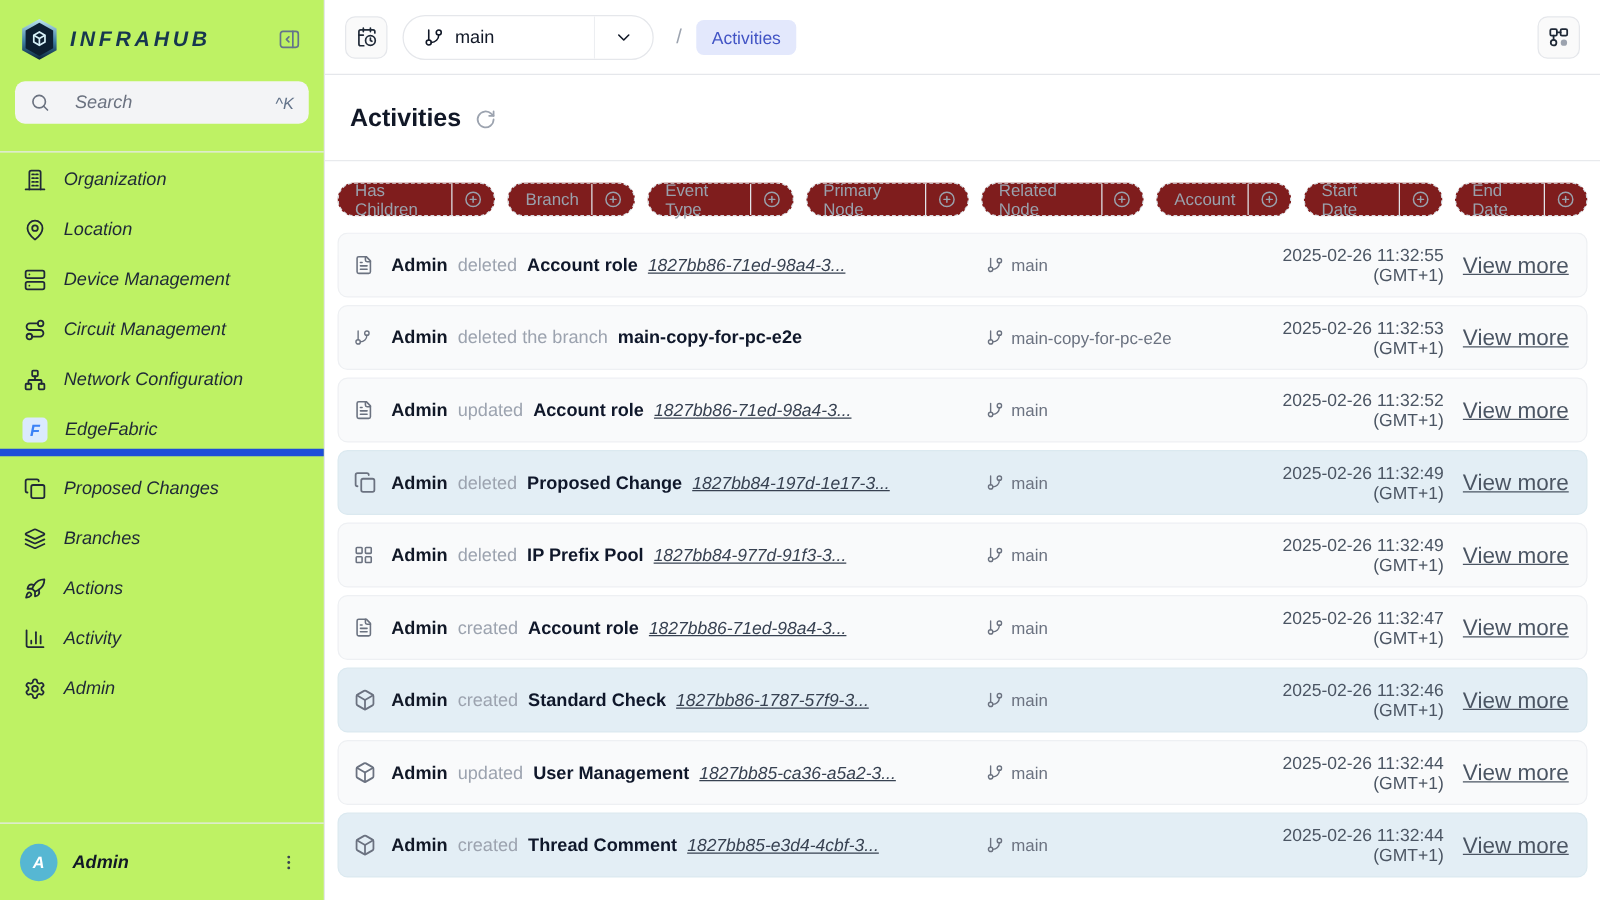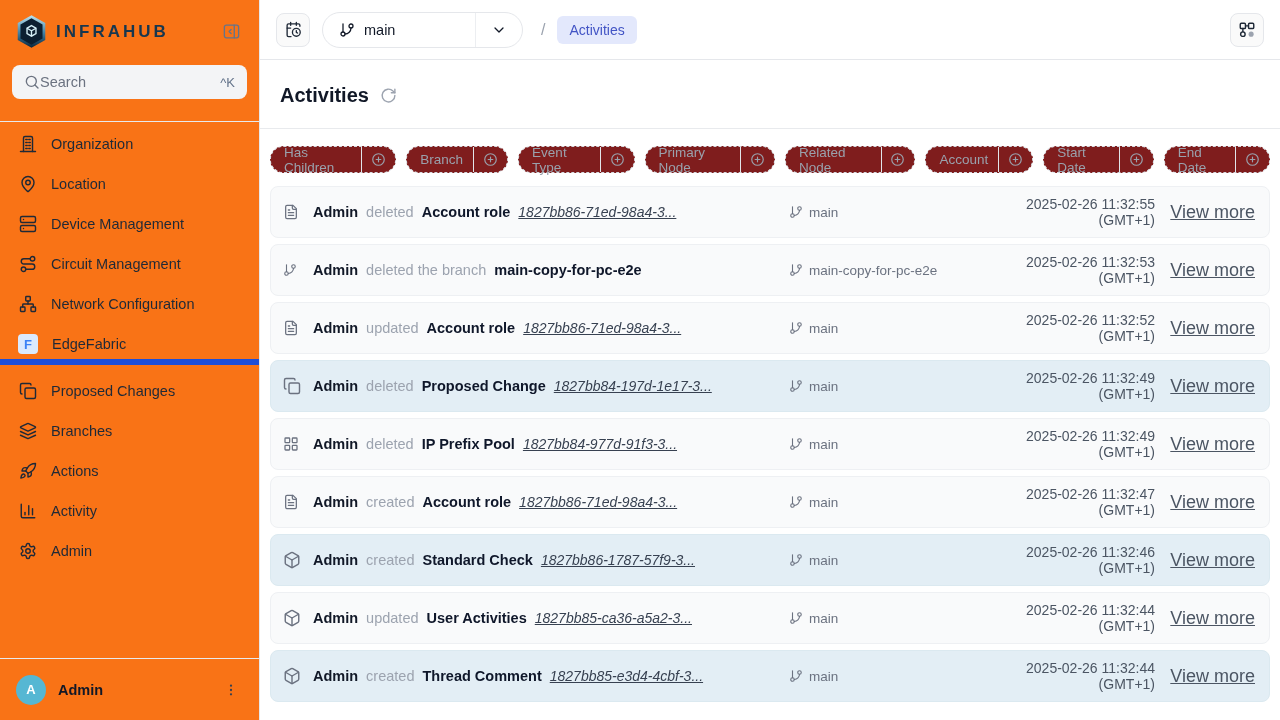--- a/index.html
+++ b/index.html
@@ -4,26 +4,26 @@
 <style>
   * { box-sizing: border-box; margin: 0; padding: 0; }
   html,body { width:1280px; height:720px; overflow:hidden; }
   body {
     font-family: "Liberation Sans", "DejaVu Sans", sans-serif;
     background:#fff; color:#111827; display:flex; font-size:14px;
   }
   svg { display:block; }
 
   
-  .sidebar { width:260px; flex-shrink:0; border-right:1px solid #e5e7eb; display:flex; flex-direction:column; background:#f97316; }
+  .sidebar { width:260px; flex-shrink:0; border-right:1px solid #e5e7eb; display:flex; flex-direction:column; background:#bef264;font-style:italic; }
   .side-header { display:flex; align-items:center; justify-content:space-between; padding:14px 16px 12px 16px; }
   .logo { display:flex; align-items:center; gap:9px; }
   .brand { font-size:17px; font-weight:800; letter-spacing:3px; color:#17374f; }
   .collapse-btn { color:#64748b; cursor:pointer; padding:2px; border-radius:6px; }
-  .search { margin:4px 12px 0 12px; height:34px; background:#f3f4f6; border-radius:8px; display:flex; align-items:center; gap:0; padding:0 12px; color:#6b7280; cursor:text; }
+  .search { margin:4px 12px 0 12px; height:34px; background:#f3f4f6; border-radius:8px; display:flex; align-items:center; gap:20px; padding:0 12px; color:#6b7280; cursor:text; }
   .search .ph { font-size:14.5px; }
   .search .kbd { margin-left:auto; font-size:13px; color:#64748b; }
   .nav-wrap { margin-top:22px; border-top:1px solid #e8eaed; display:flex; flex-direction:column; flex:1; min-height:0; }
   .nav-group1 { height:237px; overflow:hidden; padding-top:2px; }
   .nav-group2 { border-top:6px solid #1d4ed8; padding-top:6px; flex:1; }
   .nav-item { height:40px; display:flex; align-items:center; gap:14px; padding:0 19px; font-size:14.5px; font-weight:500; color:#1f2937; cursor:pointer; }
   .nav-ic { width:18px; height:18px; color:#1f2937; flex-shrink:0; display:flex; align-items:center; }
   .ef-badge { width:20px; height:20px; margin-left:-1px; background:#dbeafe; color:#3b82f6; border-radius:4px; font-weight:700; font-size:13px; display:flex; align-items:center; justify-content:center; }
   .user-row { border-top:1px solid #e8eaed; height:62px; display:flex; align-items:center; gap:12px; padding:0 16px; }
   .avatar { width:30px; height:30px; border-radius:50%; background:#56b7d3; color:#fff; font-size:13px; font-weight:600; display:flex; align-items:center; justify-content:center; }
@@ -591,21 +591,21 @@
         <span class="row-ic">
             <svg width="18" height="18" viewBox="0 0 24 24" fill="none" stroke="currentColor" stroke-width="1.9" stroke-linecap="round" stroke-linejoin="round">
               <path d="M21 8a2 2 0 0 0-1-1.73l-7-4a2 2 0 0 0-2 0l-7 4A2 2 0 0 0 3 8v8a2 2 0 0 0 1 1.73l7 4a2 2 0 0 0 2 0l7-4A2 2 0 0 0 21 16Z"></path>
               <path d="m3.3 7 8.7 5 8.7-5"></path>
               <path d="M12 22V12"></path>
             </svg>
           </span>
         <span class="row-text">
           <span class="actor">Admin</span>
           <span class="action">updated</span>
-          <span class="obj">User Activities</span>
+          <span class="obj">User Management</span>
           <span class="obj-id">1827bb85-ca36-a5a2-3...</span>
         </span>
         <span class="row-branch">
             <span class="bic">
               <svg width="14" height="14" viewBox="0 0 24 24" fill="none" stroke="currentColor" stroke-width="1.9" stroke-linecap="round" stroke-linejoin="round">
                 <path d="M6 3v12"></path>
                 <circle cx="18" cy="6" r="3"></circle>
                 <circle cx="6" cy="18" r="3"></circle>
                 <path d="M18 9a9 9 0 0 1-9 9"></path>
               </svg>

